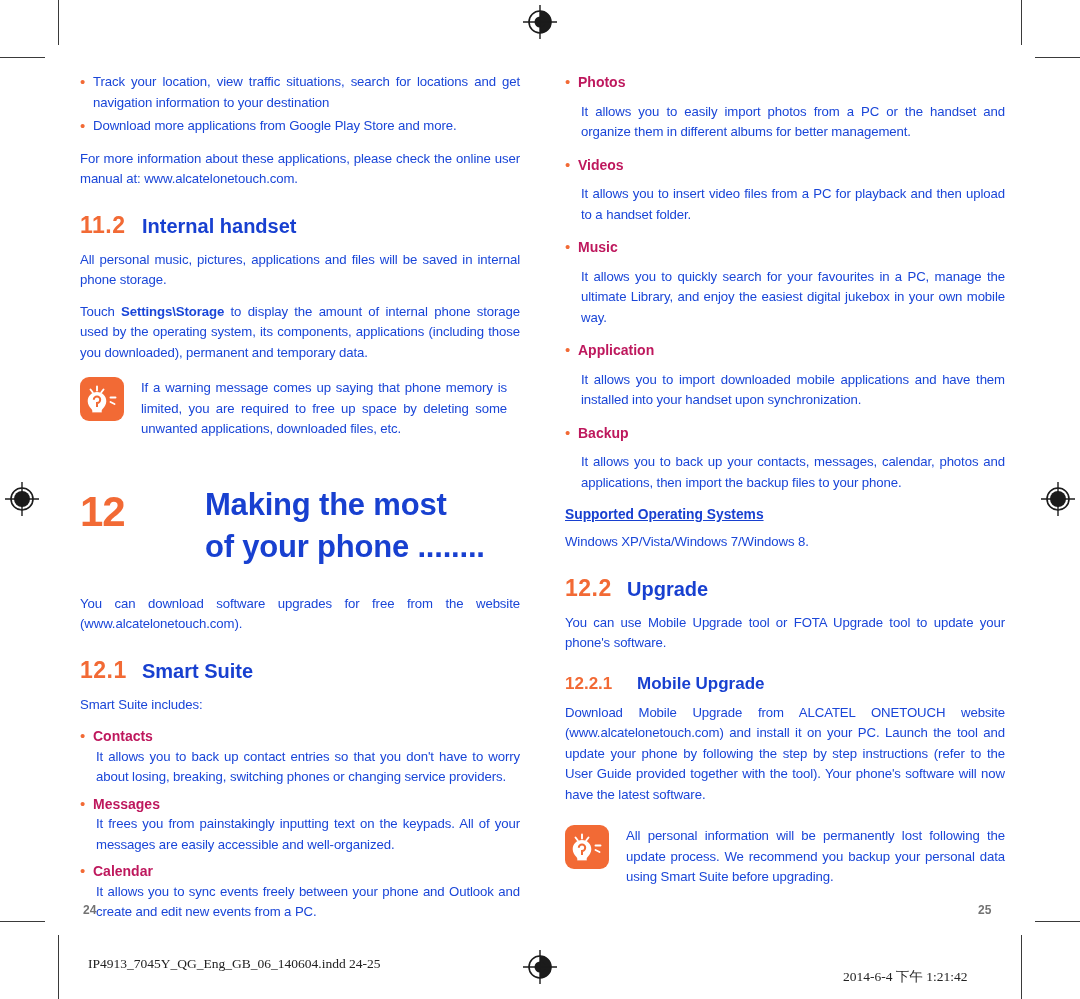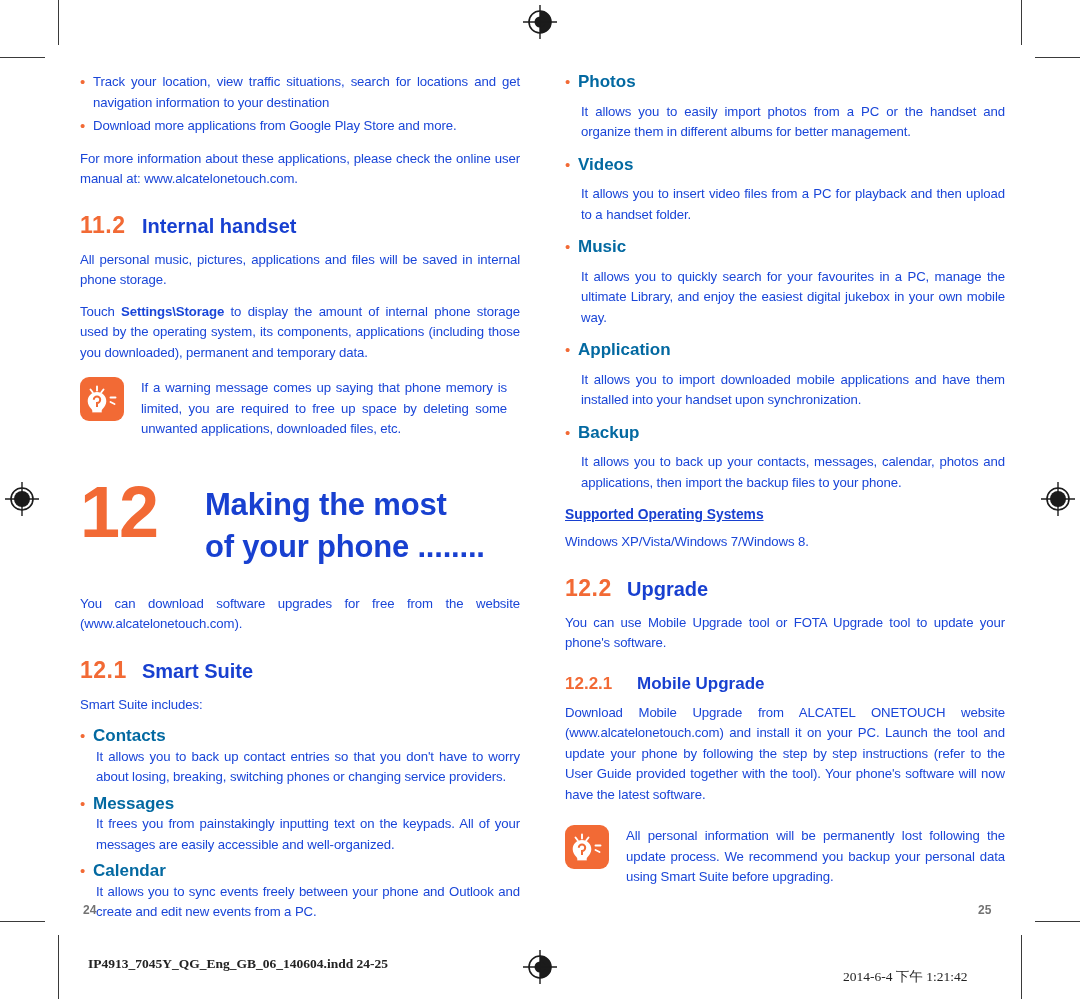--- a/index.html
+++ b/index.html
@@ -73,23 +73,23 @@
   .bullet-body {
     flex: 1 1 auto;
     font-size: 13.2px;
     line-height: 20.5px;
     text-align: justify;
     color: #1a46d8;
     letter-spacing: -0.1px;
   }
 
   .sub-head {
-    font-size: 17px;
-    font-weight: bold;
-    color: #0369a1;
+    font-size: 14px;
+    font-weight: bold;
+    color: #be185d;
     line-height: 20.5px;
   }
 
   .bullet-indent-body {
     margin-left: 16px;
     font-size: 13.2px;
     line-height: 20.5px;
     text-align: justify;
     color: #1a46d8;
     letter-spacing: -0.1px;
@@ -148,21 +148,21 @@
 
   
   .chapter {
     display: flex;
     align-items: flex-start;
     margin-top: 44px;
     margin-bottom: 26px;
   }
   .chapter-num {
     color: #f26a35;
-    font-size: 72px;
+    font-size: 42px;
     font-weight: bold;
     line-height: 56px;
     letter-spacing: -1px;
     flex: 0 0 auto;
     width: 125px;
   }
   .chapter-title {
     color: #1840d0;
     font-size: 31px;
     font-weight: bold;
@@ -412,16 +412,16 @@
         </svg>
       </div>
       <p class="tip-text">All personal information will be permanently lost following the update process. We recommend you backup your personal data using Smart Suite before upgrading.</p>
     </div>
 
   </div>
 
   <div class="pagenum" style="left:83px; top:903px;">24</div>
   <div class="pagenum" style="left:978px; top:903px;">25</div>
 
-  <div class="footer-text" style="left:88px; top:956px;font-weight:bold;">IP4913_7045Y_QG_Eng_GB_06_140604.indd   24-25</div>
+  <div class="footer-text" style="left:88px; top:956px;">IP4913_7045Y_QG_Eng_GB_06_140604.indd   24-25</div>
   <div class="footer-text" style="left:843px; top:968px;">2014-6-4   下午 1:21:42</div>
 
 </div>
 
 </body></html>

